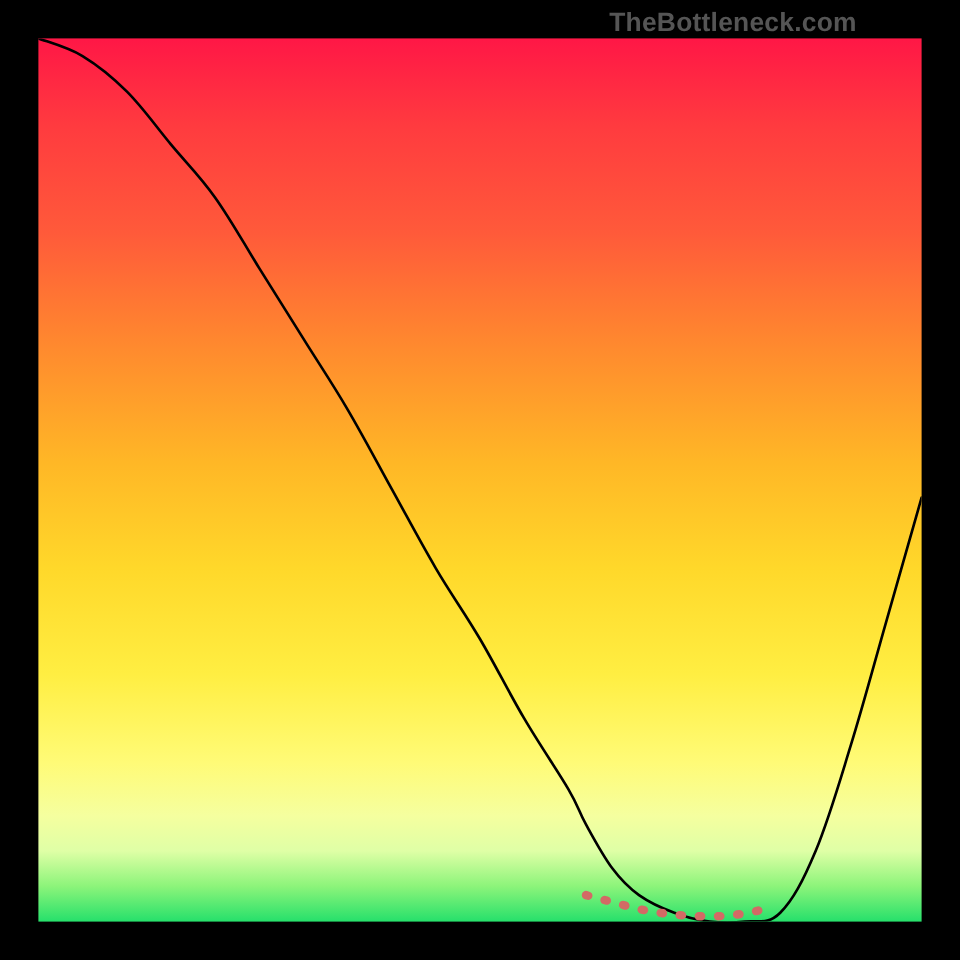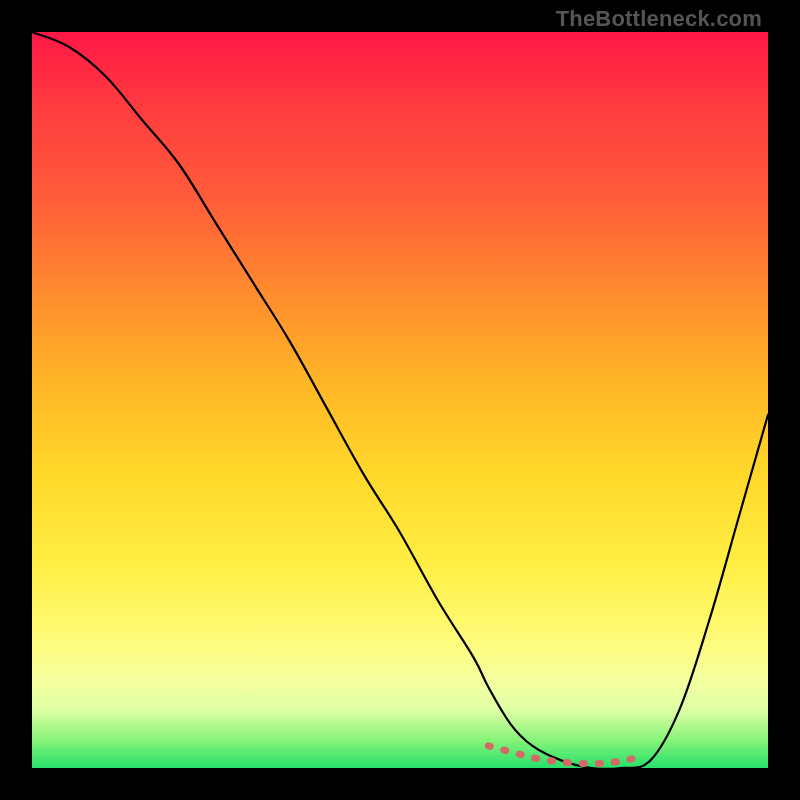--- a/index.html
+++ b/index.html
@@ -9,21 +9,20 @@
     height: 800px;
     background: #000;
     overflow: hidden;
     font-family: Arial, Helvetica, sans-serif;
   }
   .frame {
     position: relative;
     width: 724px;
     height: 800px;
     background: #000;
-    padding-left: 48px;
   }
   .watermark {
     position: absolute;
     top: 6px;
     right: 10px;
     color: #555;
     font-size: 22px;
     font-weight: 600;
     letter-spacing: 0.2px;
     z-index: 4;

